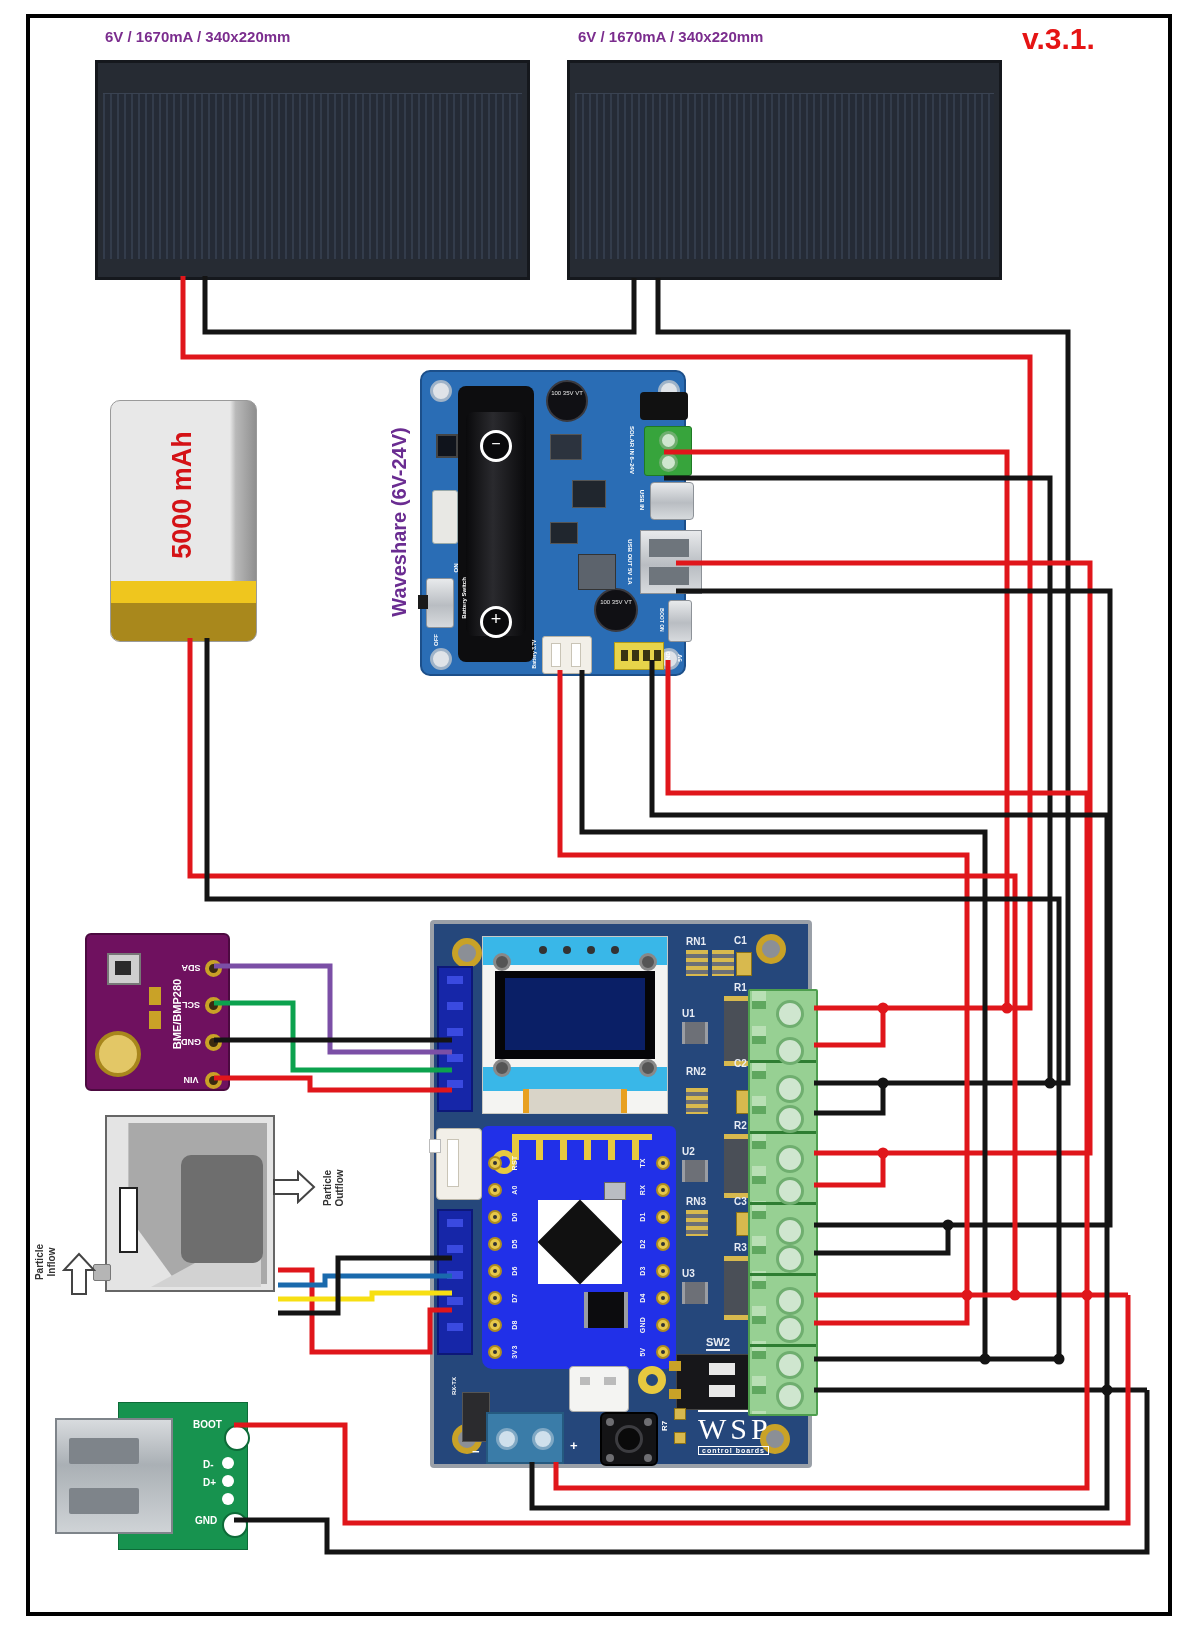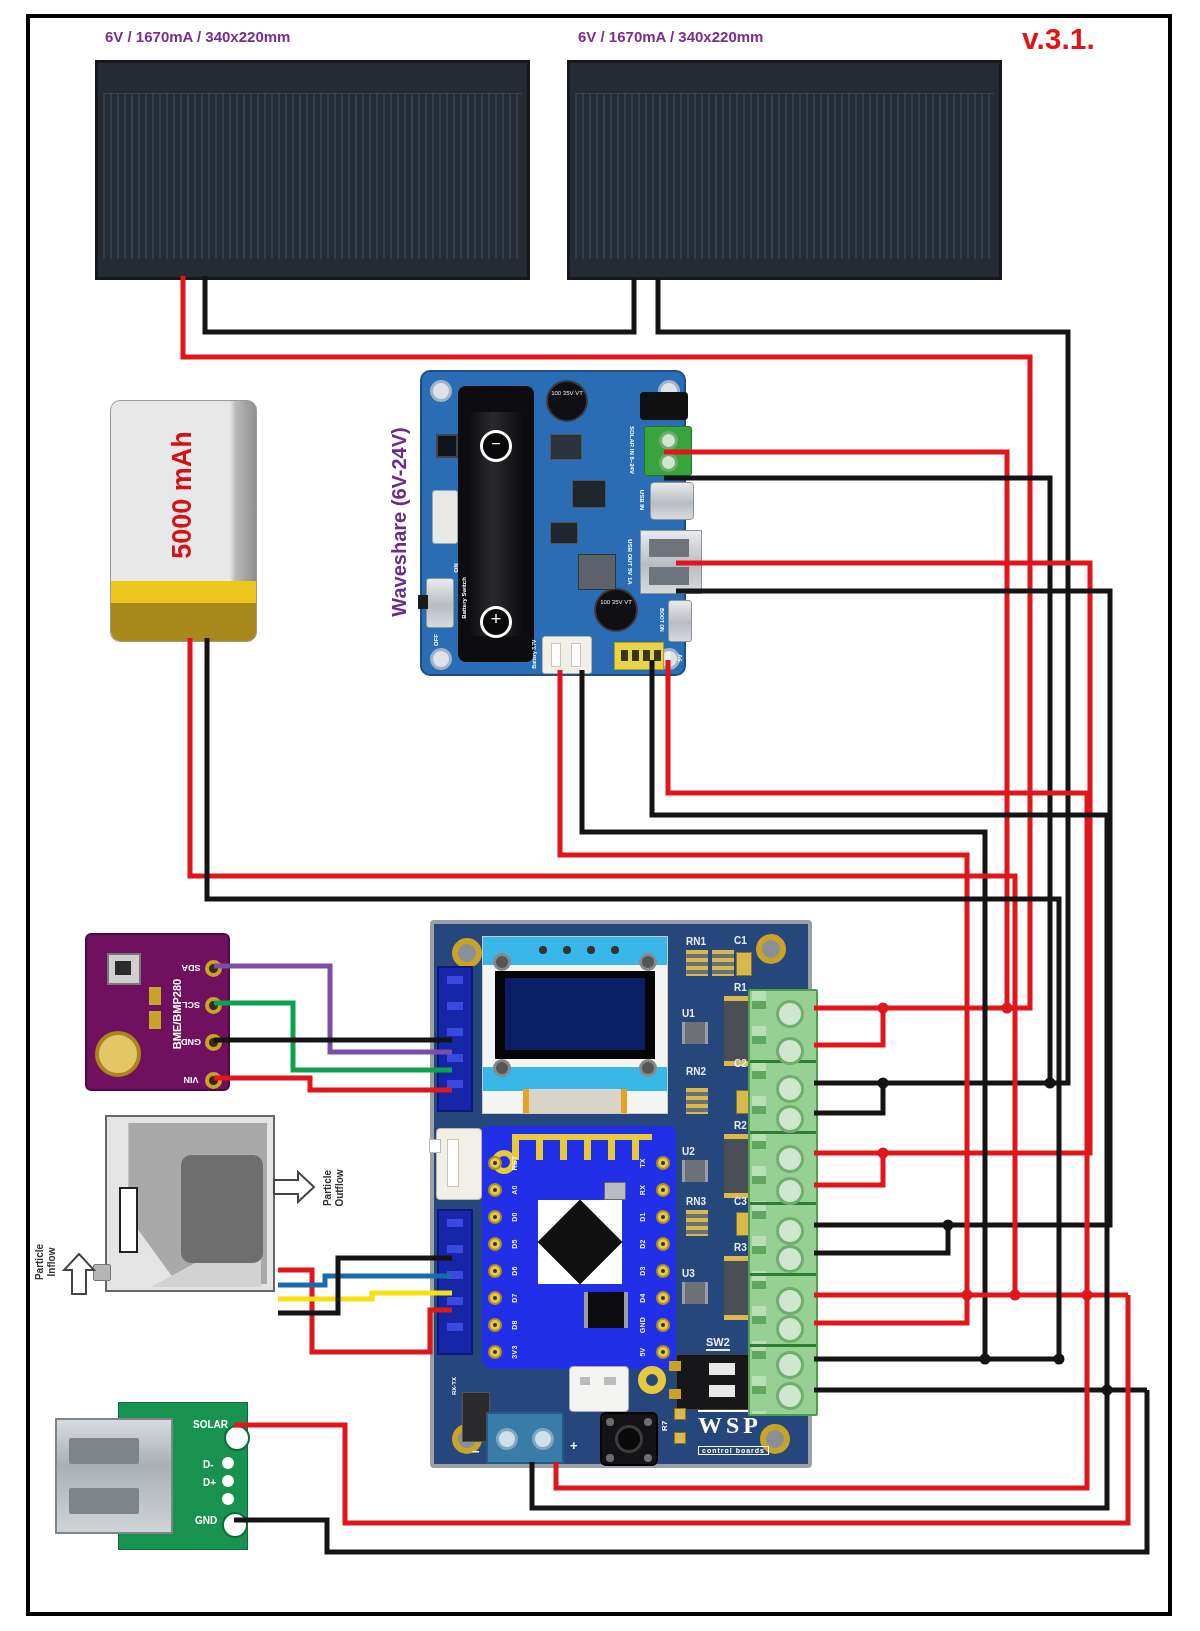--- a/index.html
+++ b/index.html
@@ -44,21 +44,21 @@
   .bme{position:absolute;left:85px;top:933px;width:145px;height:158px;background:#6f115f;border:2px solid #4c0a40;border-radius:6px;box-sizing:border-box}
   .bmepin{position:absolute;left:118px;width:17px;height:17px;border-radius:50%;background:#3a2a10;border:4px solid #c9a227;box-sizing:border-box}
   .bmelab{font-size:9px;font-weight:bold;color:#fff}
   .pm{position:absolute;left:105px;top:1115px;width:170px;height:177px;background:#e4e4e4;border:2px solid #666;box-sizing:border-box}
   .pm-inner{position:absolute;left:6px;top:6px;right:6px;bottom:6px;background:#a9a9a9;clip-path:polygon(10% 0,100% 0,100% 100%,42% 100%,10% 58%)}
   .fan{position:absolute;left:74px;top:38px;width:82px;height:108px;background:#6e6e6e;border-radius:10px}
   .laser{position:absolute;left:12px;top:70px;width:19px;height:66px;background:#fff;border:2px solid #222;box-sizing:border-box}
   .usbb{position:absolute;left:118px;top:1402px;width:128px;height:146px;background:#17934f;border:1px solid #0d6b38}
   .usbm{position:absolute;left:55px;top:1418px;width:118px;height:116px;background:linear-gradient(180deg,#d8dbde,#aab0b5 40%,#cfd3d6);border:2px solid #7e848a;box-sizing:border-box}
   .wtxt{color:#fff;font-weight:bold}
-  .wsplogo{font-family:"Liberation Serif",serif;font-size:24px;color:#fff;letter-spacing:4px;font-weight:bold}
+  .wsplogo{font-family:"Liberation Serif",serif;font-size:30px;color:#fff;letter-spacing:4px;font-weight:normal}
   .wspsub{font-size:7px;color:#fff;border:1px solid #fff;padding:0 3px;letter-spacing:1px;font-weight:bold}
   #wire-layer{position:absolute;left:0;top:0;z-index:30;pointer-events:none}
 </style>
 </head>
 <body>
 
 <div class="canvas">
 
   <div class="frame"></div>
 
@@ -332,21 +332,21 @@
     <polygon points="42,17 26,32 26,24 2,24 2,10 26,10 26,2" fill="#fff" stroke="#444" stroke-width="2"></polygon>
   </svg>
   <div class="vtU" style="left:334px;top:1188px;font-size:10px;font-weight:bold;color:#333;width:58px;white-space:normal;text-align:center;line-height:1.2">Particle Outflow</div>
 
   <div class="usbb">
     <div class="a" style="left:105px;top:22px;width:26px;height:26px;border-radius:50%;background:#fff;border:2px solid #0d6b38;box-sizing:border-box"></div>
     <div class="a" style="left:103px;top:109px;width:26px;height:26px;border-radius:50%;background:#fff;border:2px solid #0d6b38;box-sizing:border-box"></div>
     <div class="a" style="left:103px;top:54px;width:12px;height:12px;border-radius:50%;background:#fff"></div>
     <div class="a" style="left:103px;top:72px;width:12px;height:12px;border-radius:50%;background:#fff"></div>
     <div class="a" style="left:103px;top:90px;width:12px;height:12px;border-radius:50%;background:#fff"></div>
-    <div class="wtxt a" style="left:74px;top:16px;font-size:10px">SOLAR</div>
+    <div class="wtxt a" style="left:74px;top:16px;font-size:10px">BOOT</div>
     <div class="wtxt a" style="left:84px;top:56px;font-size:10px">D-</div>
     <div class="wtxt a" style="left:84px;top:74px;font-size:10px">D+</div>
     <div class="wtxt a" style="left:76px;top:112px;font-size:10px">GND</div>
   </div>
   <div class="usbm">
     <div class="a" style="left:12px;top:18px;width:70px;height:26px;background:#7e848a;border-radius:2px"></div>
     <div class="a" style="left:12px;top:68px;width:70px;height:26px;background:#7e848a;border-radius:2px"></div>
   </div>
 
   <svg id="wire-layer" width="1200" height="1631">

